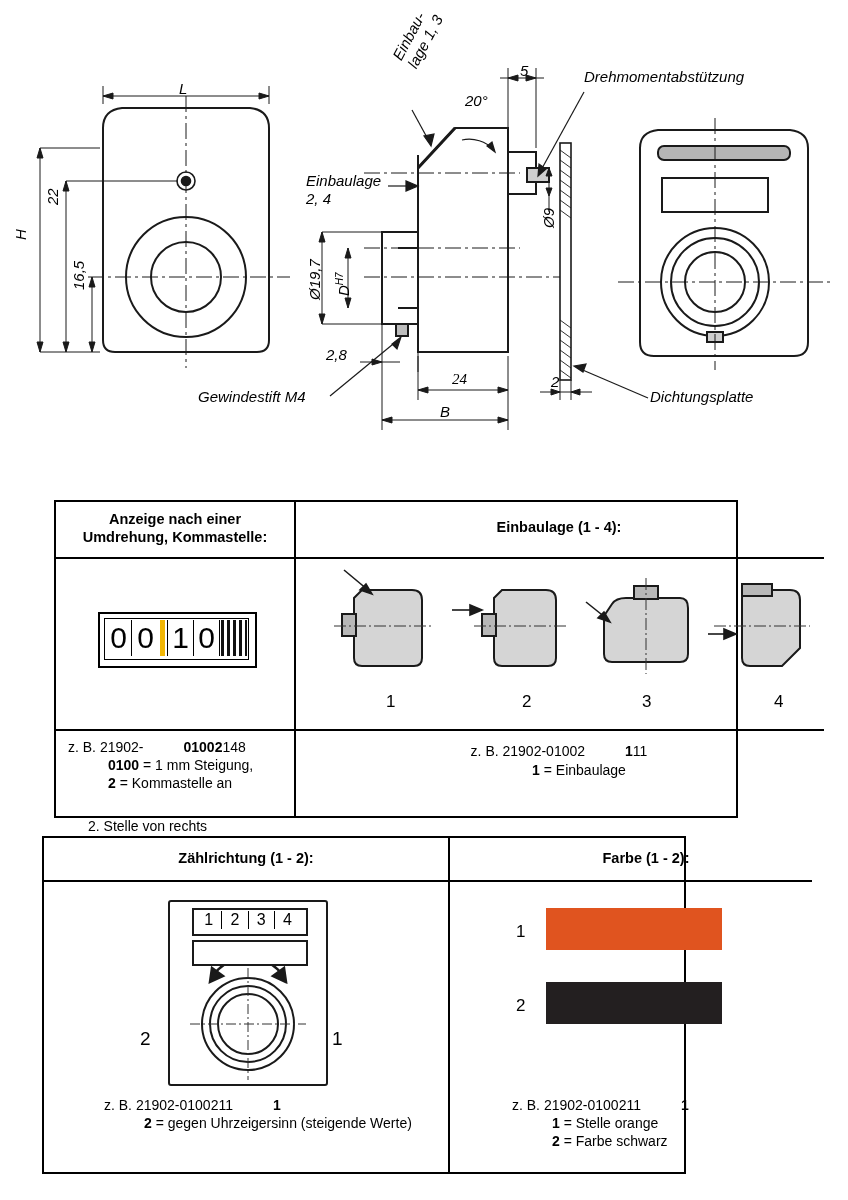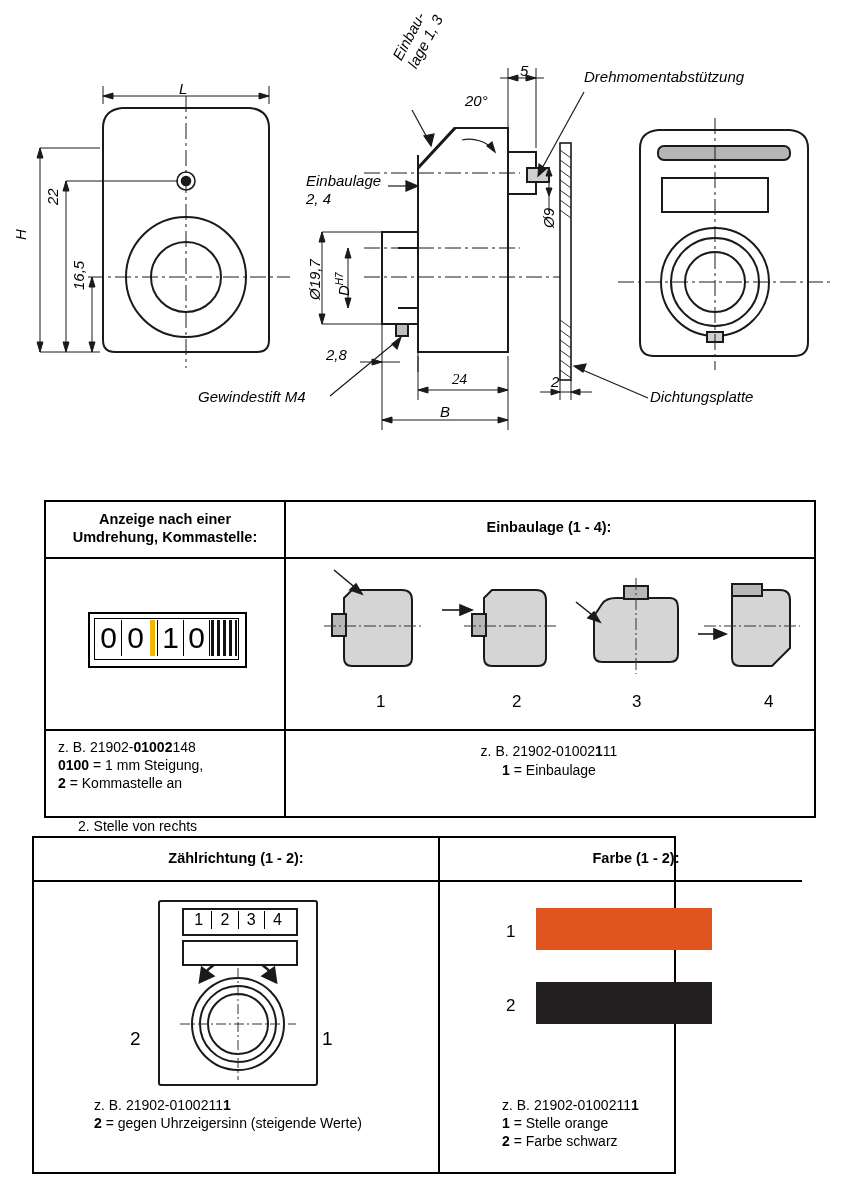--- a/index.html
+++ b/index.html
@@ -5,21 +5,21 @@
   html,body{margin:0;padding:0;}
   body{
     width:848px;height:1200px;
     background:#ffffff;
     font-family:"Liberation Sans", sans-serif;
     color:#000;
     position:relative;
     overflow:hidden;
   }
   .page{position:relative;width:848px;height:1200px;}
-  .b{font-weight:bold;}
+  .b{font-weight:bold;margin-left:40px;}
   .lbl{position:absolute;font-size:15px;font-style:italic;white-space:nowrap;}
 
   
   #drawing{position:absolute;left:0;top:0;width:848px;height:470px;}
 
   
   .tbl{position:absolute;border:2px solid #000;box-sizing:border-box;}
   .tbl .cellhdr{font-weight:bold;text-align:center;font-size:14.5px;line-height:1.25;}
   .divv{position:absolute;background:#000;width:2px;}
   .divh{position:absolute;background:#000;height:2px;}
@@ -239,21 +239,21 @@
     <div class="lbl" style="left:326px;top:346px;">2,8</div>
     <div class="lbl" style="left:452px;top:371px;font-family:Liberation Serif, serif;">24</div>
     <div class="lbl" style="left:440px;top:403px;">B</div>
     <div class="lbl" style="left:551px;top:373px;">2</div>
 
     <div class="lbl" style="left:584px;top:68px;">Drehmomentabstützung</div>
     <div class="lbl" style="left:198px;top:388px;">Gewindestift M4</div>
     <div class="lbl" style="left:650px;top:388px;">Dichtungsplatte</div>
   </div>
 
-  <div class="tbl" style="left:44px;top:500px;width:772px;height:318px;">
+  <div class="tbl" style="left:54px;top:500px;width:684px;height:318px;">
 
     <div class="divv" style="left:238px;top:0;height:227px;"></div>
 
     <div class="divh" style="left:0;top:55px;width:768px;"></div>
 
     <div class="divh" style="left:0;top:227px;width:768px;"></div>
     <div class="divv" style="left:238px;top:227px;height:87px;"></div>
 
     <div class="cellhdr" style="position:absolute;left:0;top:8px;width:238px;white-space:pre-line;">Anzeige nach einer
 Umdrehung, Kommastelle:</div>
@@ -323,21 +323,21 @@
       <div><span class="b">2</span><span> = Kommastelle an</span></div>
       <div style="padding-left:20px;margin-top:24px;"><span>2. Stelle von rechts</span></div>
     </div>
 
     <div class="footc" style="position:absolute;left:238px;top:240px;width:530px;">
       <div><span>z. B. 21902-01002</span><span class="b">1</span><span>11</span></div>
       <div><span class="b">1</span><span> = Einbaulage</span></div>
     </div>
   </div>
 
-  <div class="tbl" style="left:32px;top:836px;width:644px;height:338px;padding-left:34px;">
+  <div class="tbl" style="left:42px;top:836px;width:644px;height:338px;padding-left:34px;">
     <div class="divh" style="left:0;top:42px;width:768px;"></div>
     <div class="divv" style="left:404px;top:0;height:334px;"></div>
 
     <div class="cellhdr" style="position:absolute;left:0;top:11px;width:404px;">Zählrichtung (1 - 2):</div>
     <div class="cellhdr" style="position:absolute;left:404px;top:11px;width:364px;margin-left:16px;">Farbe (1 - 2):</div>
 
     <div style="position:absolute;left:124px;top:62px;width:156px;height:182px;border:2px solid #1a1a1a;border-radius:3px;background:#fff;">
       <div style="position:absolute;left:22px;top:6px;width:112px;height:24px;border:2px solid #1a1a1a;background:#fff;"></div>
       <div style="position:absolute;left:26px;top:9px;width:104px;height:18px;display:flex;">
         <div style="flex:1;border-right:1.5px solid #000;font-size:16px;line-height:18px;text-align:center;">1</div>

